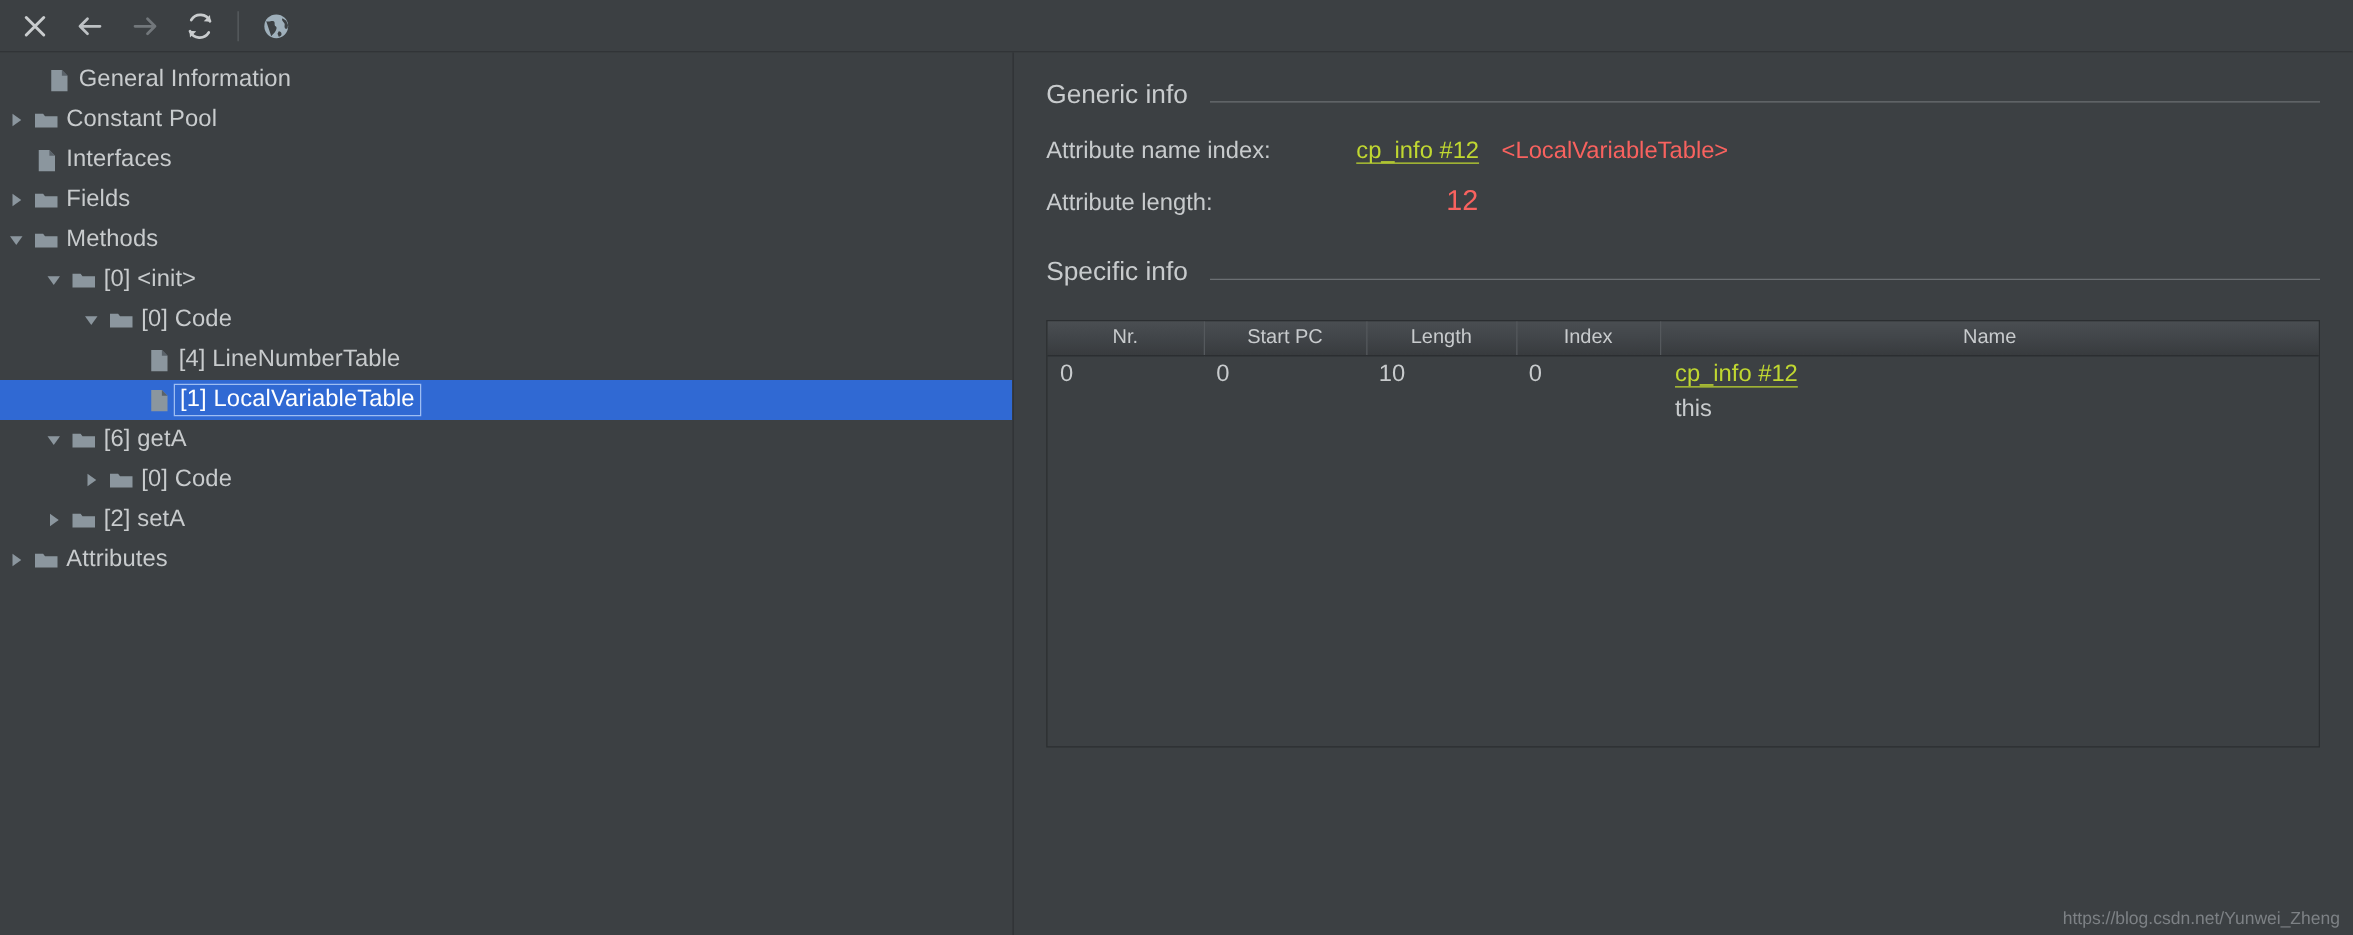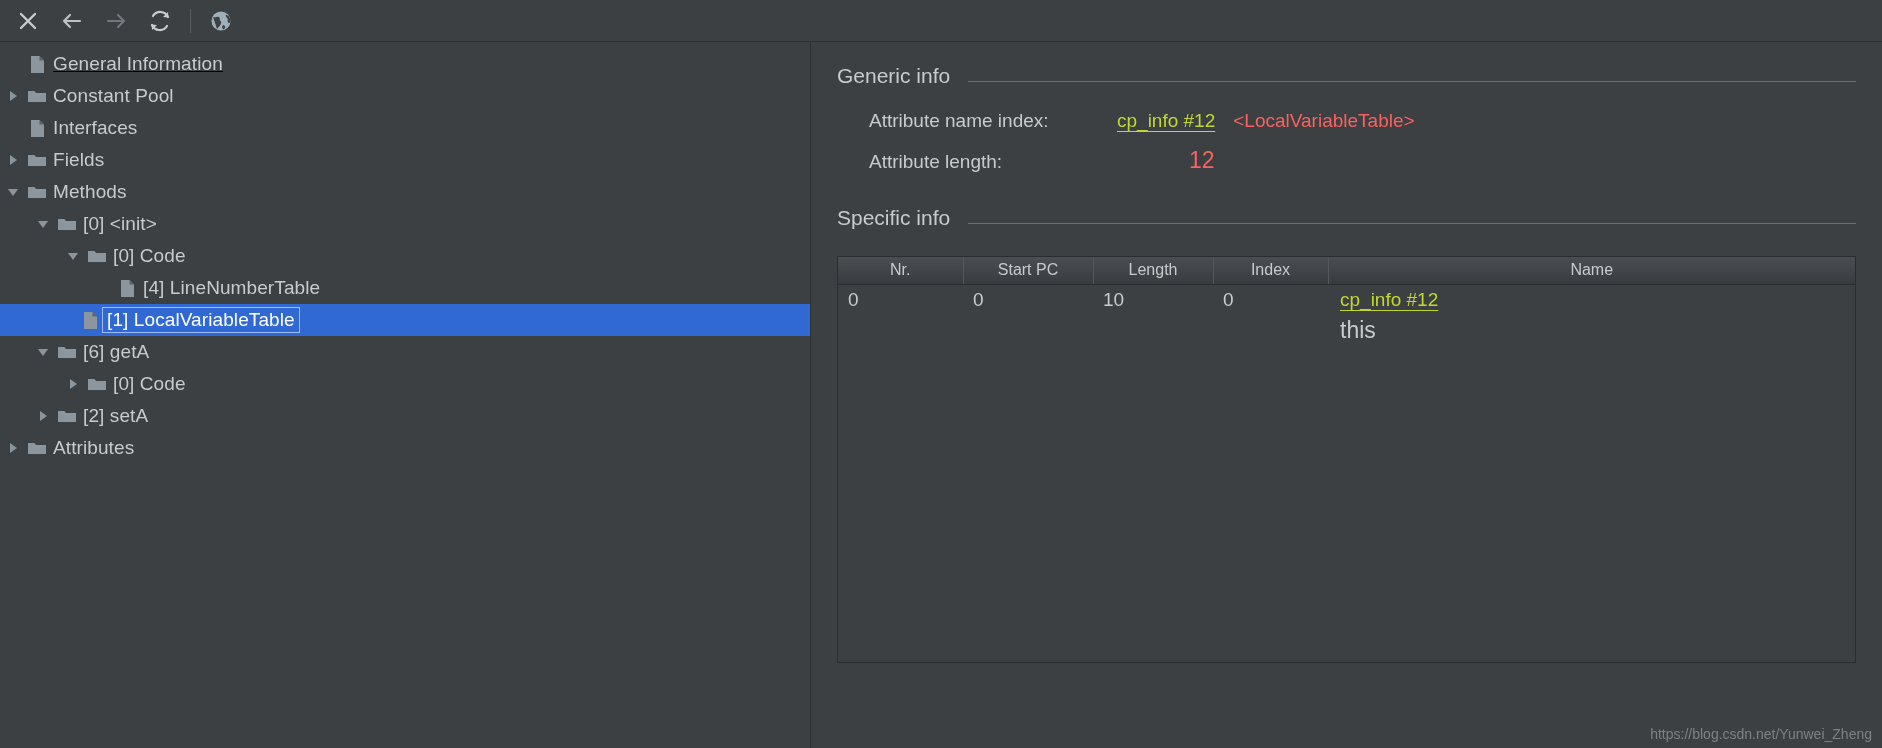--- a/index.html
+++ b/index.html
@@ -75,35 +75,35 @@
     margin-top: 22px;
   }
   .section-head .sh-text {
     font-size: 21px; color: #c8cbcd; white-space: nowrap;
   }
   .section-head .sh-rule {
     flex: 1 1 auto; height: 1px; background: #6b6f73; margin-left: 18px; margin-top: 10px;
   }
   .kv-table { margin-top: 22px; }
   .kv-row { display: flex; align-items: baseline; height: 37px; }
-  .kv-key { width: 240px; flex: 0 0 240px; font-size: 19px; color: #c8cbcd; margin-left: 32px; }
+  .kv-key { width: 240px; flex: 0 0 240px; font-size: 19px; color: #c8cbcd; }
   .kv-val { display: flex; align-items: baseline; gap: 18px; padding-left: 8px; }
   .cp-link {
     font-size: 19px; color: #c0d731; text-decoration: underline;
     text-underline-offset: 4px; cursor: pointer; white-space: nowrap;
   }
   .red { font-size: 19px; color: #f8625f; white-space: nowrap; }
   .num-red { font-size: 23px; color: #f8625f; padding-left: 72px; }
 
   
   .tbl-wrap {
     margin-top: 26px;
     border: 1px solid #2b2e31;
     background: #3c4043;
-    height: 407px;
+    height: 342px;
     overflow: hidden;
   }
   .tbl { width: 100%; border-collapse: collapse; table-layout: fixed; }
   .tbl thead th {
     height: 27px;
     background: linear-gradient(to bottom, #4a4e52 0%, #414549 50%, #383b3e 100%);
     color: #c8cbcd; font-size: 16px; font-weight: normal;
     border-right: 1px solid #55595d;
     border-bottom: 1px solid #2b2e31;
     text-align: center;
@@ -111,21 +111,21 @@
   }
   .tbl thead th:last-child { border-right: none; }
   .tbl tbody td {
     font-size: 19px; color: #c8cbcd;
     padding: 4px 10px 0 10px;
     vertical-align: top;
     height: 58px;
   }
   .tbl tbody td.cell-name { padding-left: 12px; margin-top: 24px; }
   .cell-name .cp-link { display: block; }
-  .cell-name .sub { display: block; font-size: 23px; color: #c8cbcd; margin-top: 6px; }
+  .cell-name .sub { display: block; font-size: 19px; color: #c8cbcd; margin-top: 6px; }
 
   .watermark {
     position: absolute; right: 10px; bottom: 6px;
     font-size: 14px; color: #7d8185;
     pointer-events: none;
   }
 </style>
 </head>
 <body>
 
@@ -162,21 +162,21 @@
         <path d="M5 9 C8 10 9 8 11 9 C12.5 10 11 12 12.5 13 C14 14 13 16 12 17.5 C11.3 18.6 10 19.5 9 21" fill="#3c4043"></path>
         <path d="M18 6.5 C17 8 18.5 9 19.5 10.5 C20.3 11.7 19 13 20 14.5 C20.6 15.4 21.5 15 22 14.5 L22.4 12 L21 8.5 Z" fill="#3c4043"></path>
         <path d="M15 17 C16 17 17.5 18 17.2 19.5 C17 20.6 15.8 21.2 15 21.4 L14 19 Z" fill="#3c4043"></path>
       </svg>
     </div>
   </div>
 
   <div class="split">
 
     <div class="tree">
-        <div class="node" style="padding-left: 2px; text-decoration: underline;">
+        <div class="node" style="padding-left: 12px;">
           <span class="twisty"></span>
           <span class="nicon">
             <svg width="15" height="19" viewBox="0 0 15 19">
               <path d="M1 1 L9.5 1 L14 5.5 L14 18 L1 18 Z" fill="#8b969e"></path>
               <path d="M9.5 1 L14 5.5 L9.5 5.5 Z" fill="#5a6269"></path>
             </svg>
           </span>
           <span class="nlabel">General Information</span>
         </div>
         <div class="node" style="padding-left: 2px;">
@@ -257,21 +257,21 @@
         <div class="node" style="padding-left: 92px;">
           <span class="twisty"></span>
           <span class="nicon">
             <svg width="15" height="19" viewBox="0 0 15 19">
               <path d="M1 1 L9.5 1 L14 5.5 L14 18 L1 18 Z" fill="#8b969e"></path>
               <path d="M9.5 1 L14 5.5 L9.5 5.5 Z" fill="#5a6269"></path>
             </svg>
           </span>
           <span class="nlabel">[4] LineNumberTable</span>
         </div>
-        <div class="node selected" style="padding-left: 55px;">
+        <div class="node selected" style="padding-left: 92px;">
           <span class="twisty"></span>
           <span class="nicon">
             <svg width="15" height="19" viewBox="0 0 15 19">
               <path d="M1 1 L9.5 1 L14 5.5 L14 18 L1 18 Z" fill="#8b969e"></path>
               <path d="M9.5 1 L14 5.5 L9.5 5.5 Z" fill="#5a6269"></path>
             </svg>
           </span>
           <span class="nlabel">[1] LocalVariableTable</span>
         </div>
         <div class="node" style="padding-left: 32px;">

